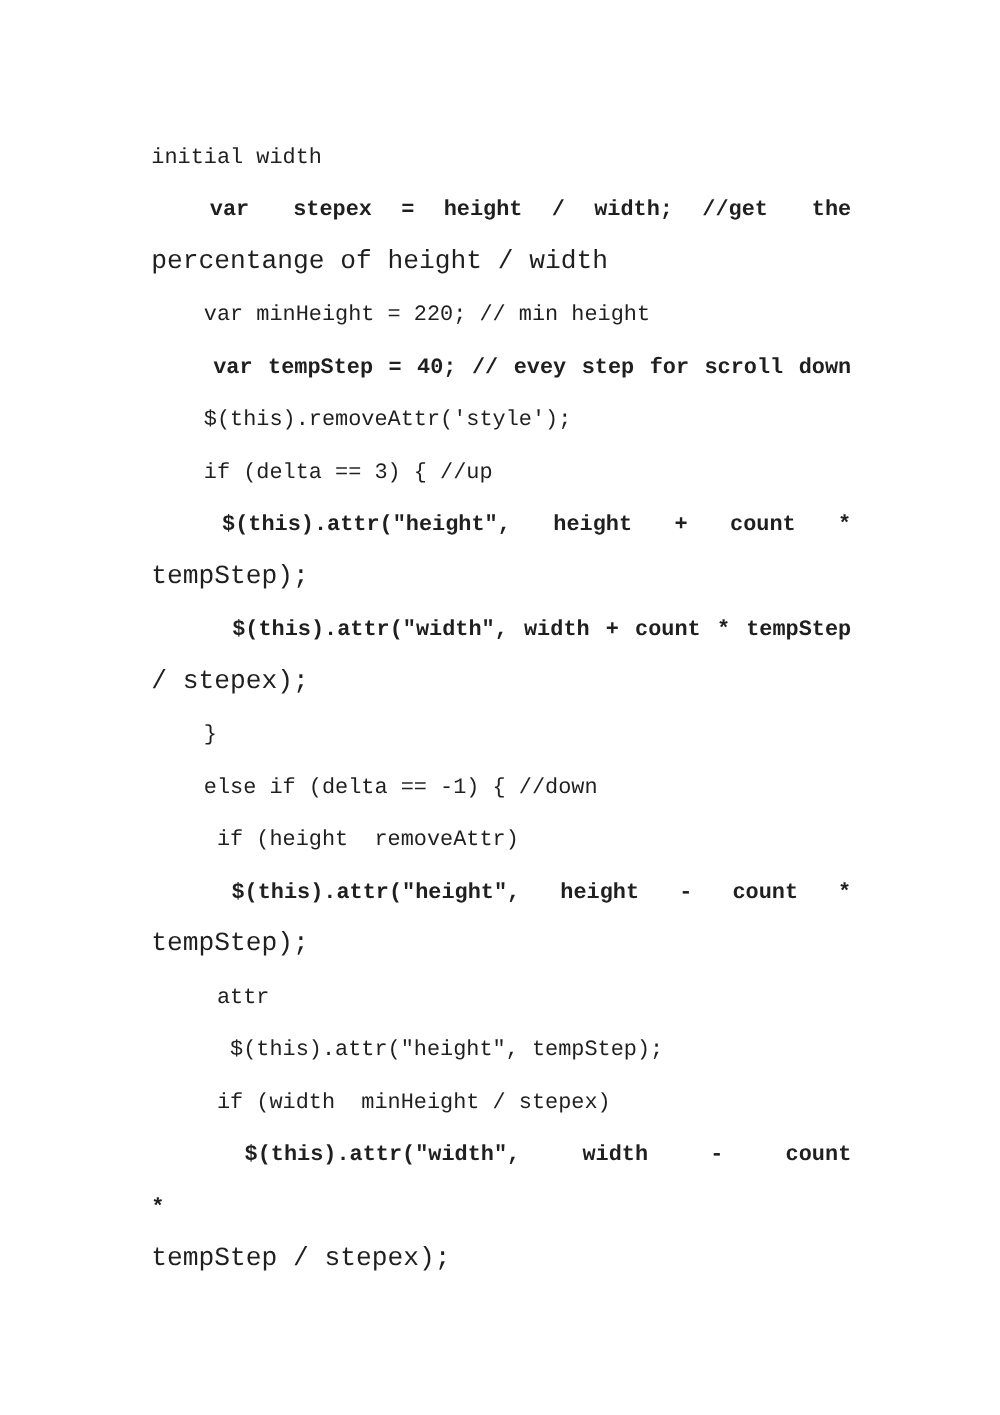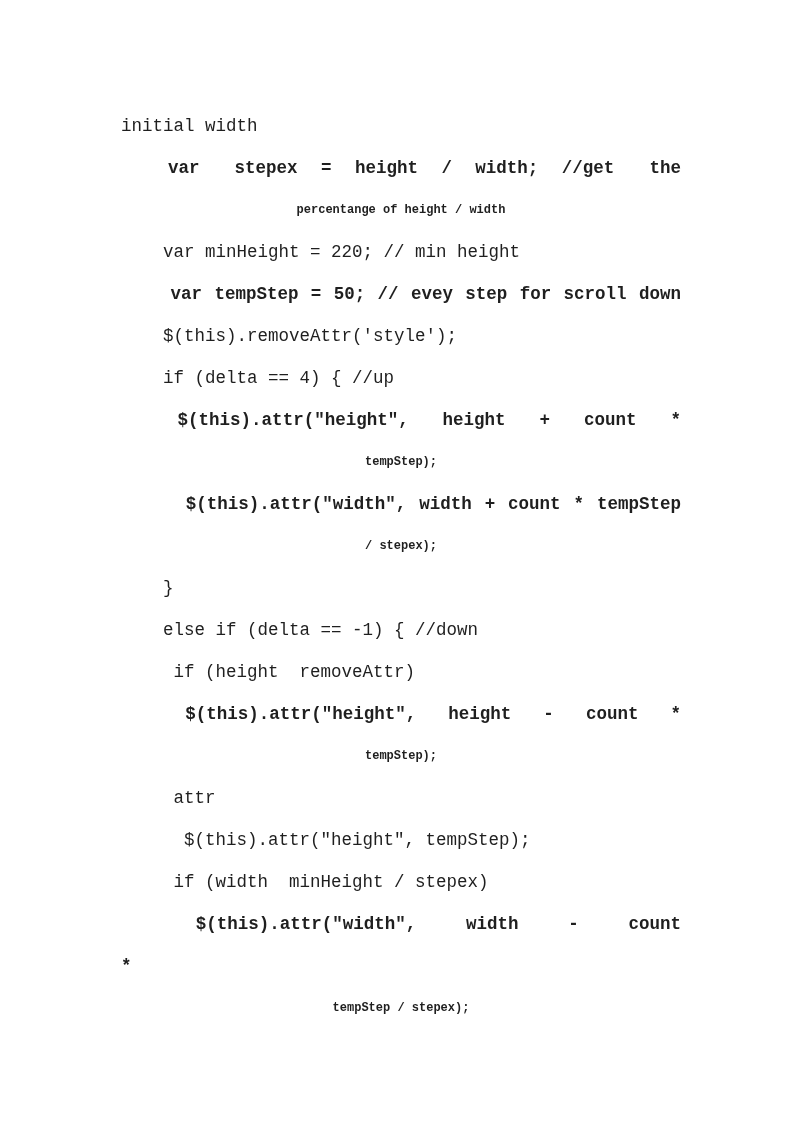--- a/index.html
+++ b/index.html
@@ -44,41 +44,40 @@
   .wrap-head {
     text-align: justify;
     text-align-last: justify;
     font-size: 17.5px;
     line-height: 42px;
     color: #1f1f1f;
     white-space: pre-wrap;
     font-weight: bold;
   }
   .wrap-tail {
-    text-align: center;
-    font-size: 12px;
+    text-align: left;
+    font-size: 21px;
     line-height: 42px;
     color: #1f1f1f;
     white-space: pre-wrap;
     margin-left: -0px;
-    font-weight: bold;
   }
 </style>
 </head>
 <body style="background: rgb(255, 255, 255);">
 
 <div id="document-page" style="background: rgb(255, 255, 255); color: rgb(31, 31, 31);">
   <div id="code-block">
       <div class="code-line">initial width</div>
       <div class="wrap-head">    var   stepex  =  height  /  width;  //get   the</div>
       <div class="wrap-tail">percentange of height / width</div>
       <div class="code-line">    var minHeight = 220; // min height</div>
-      <div class="wrap-head">    var tempStep = 50; // evey step for scroll down</div>
+      <div class="wrap-head">    var tempStep = 40; // evey step for scroll down</div>
       <div class="code-line">    $(this).removeAttr('style');</div>
-      <div class="code-line">    if (delta == 4) { //up</div>
+      <div class="code-line">    if (delta == 3) { //up</div>
       <div class="wrap-head">     $(this).attr("height",   height   +   count   *</div>
       <div class="wrap-tail">tempStep);</div>
       <div class="wrap-head">     $(this).attr("width", width + count * tempStep</div>
       <div class="wrap-tail">/ stepex);</div>
       <div class="code-line">    }</div>
       <div class="code-line">    else if (delta == -1) { //down</div>
       <div class="code-line">     if (height  removeAttr)</div>
       <div class="wrap-head">      $(this).attr("height",   height   -   count   *</div>
       <div class="wrap-tail">tempStep);</div>
       <div class="code-line">     attr</div>

